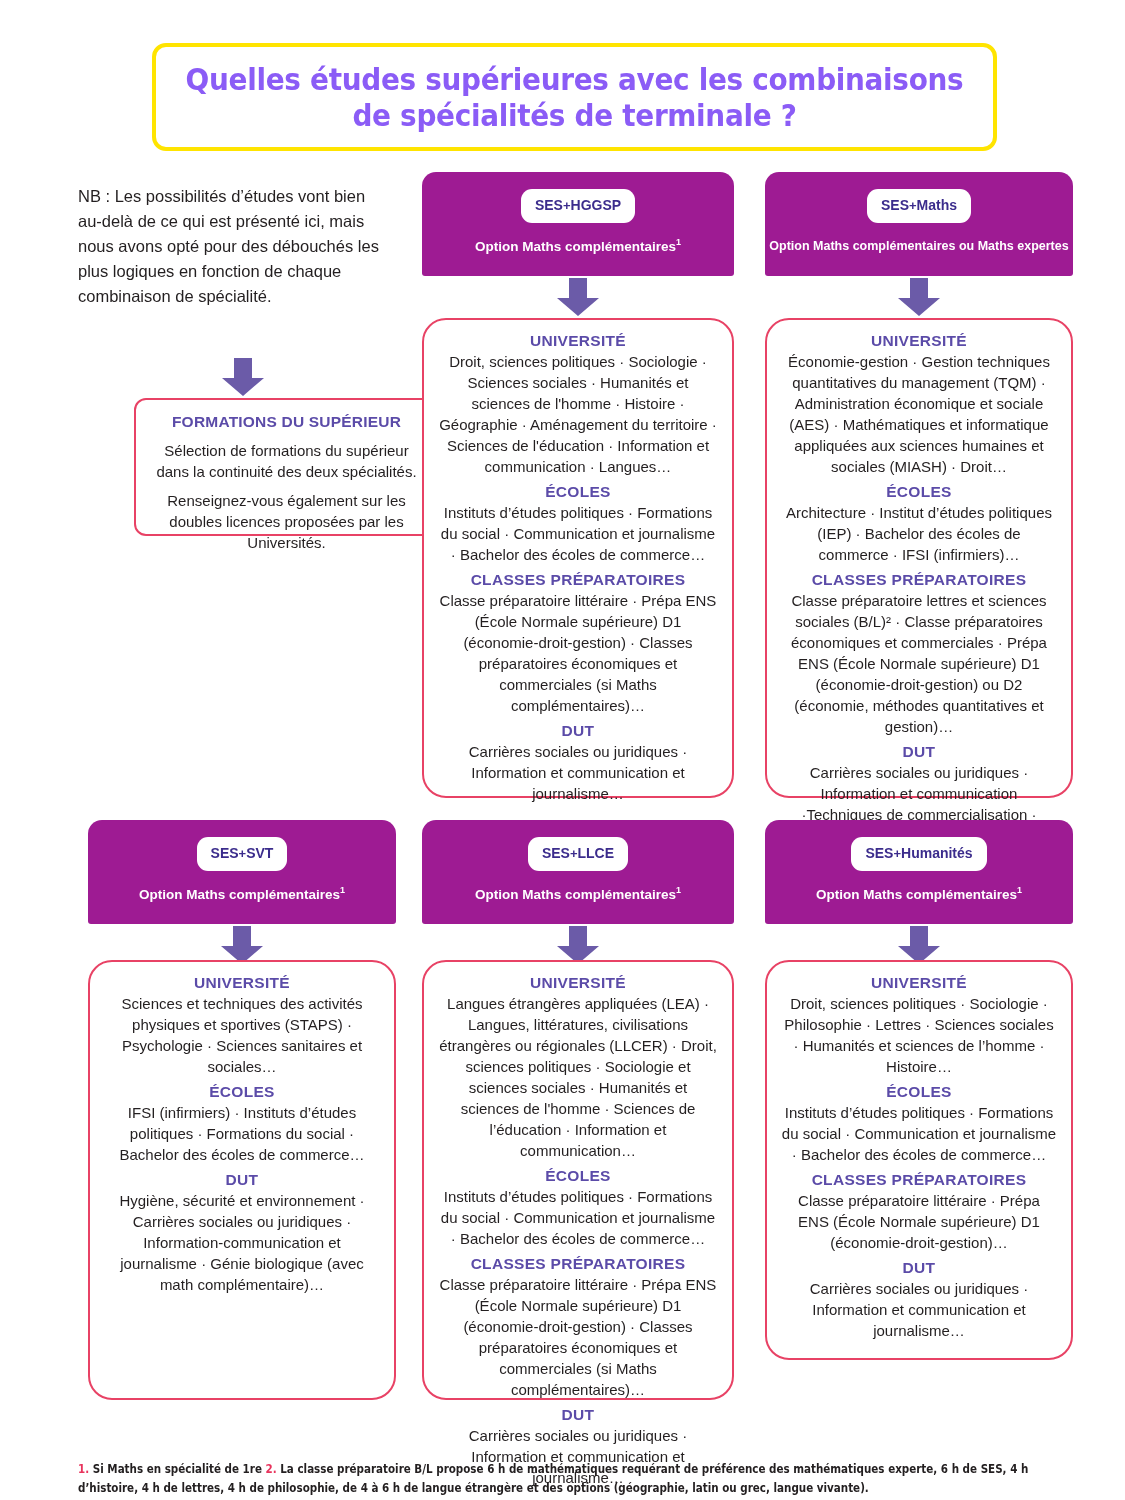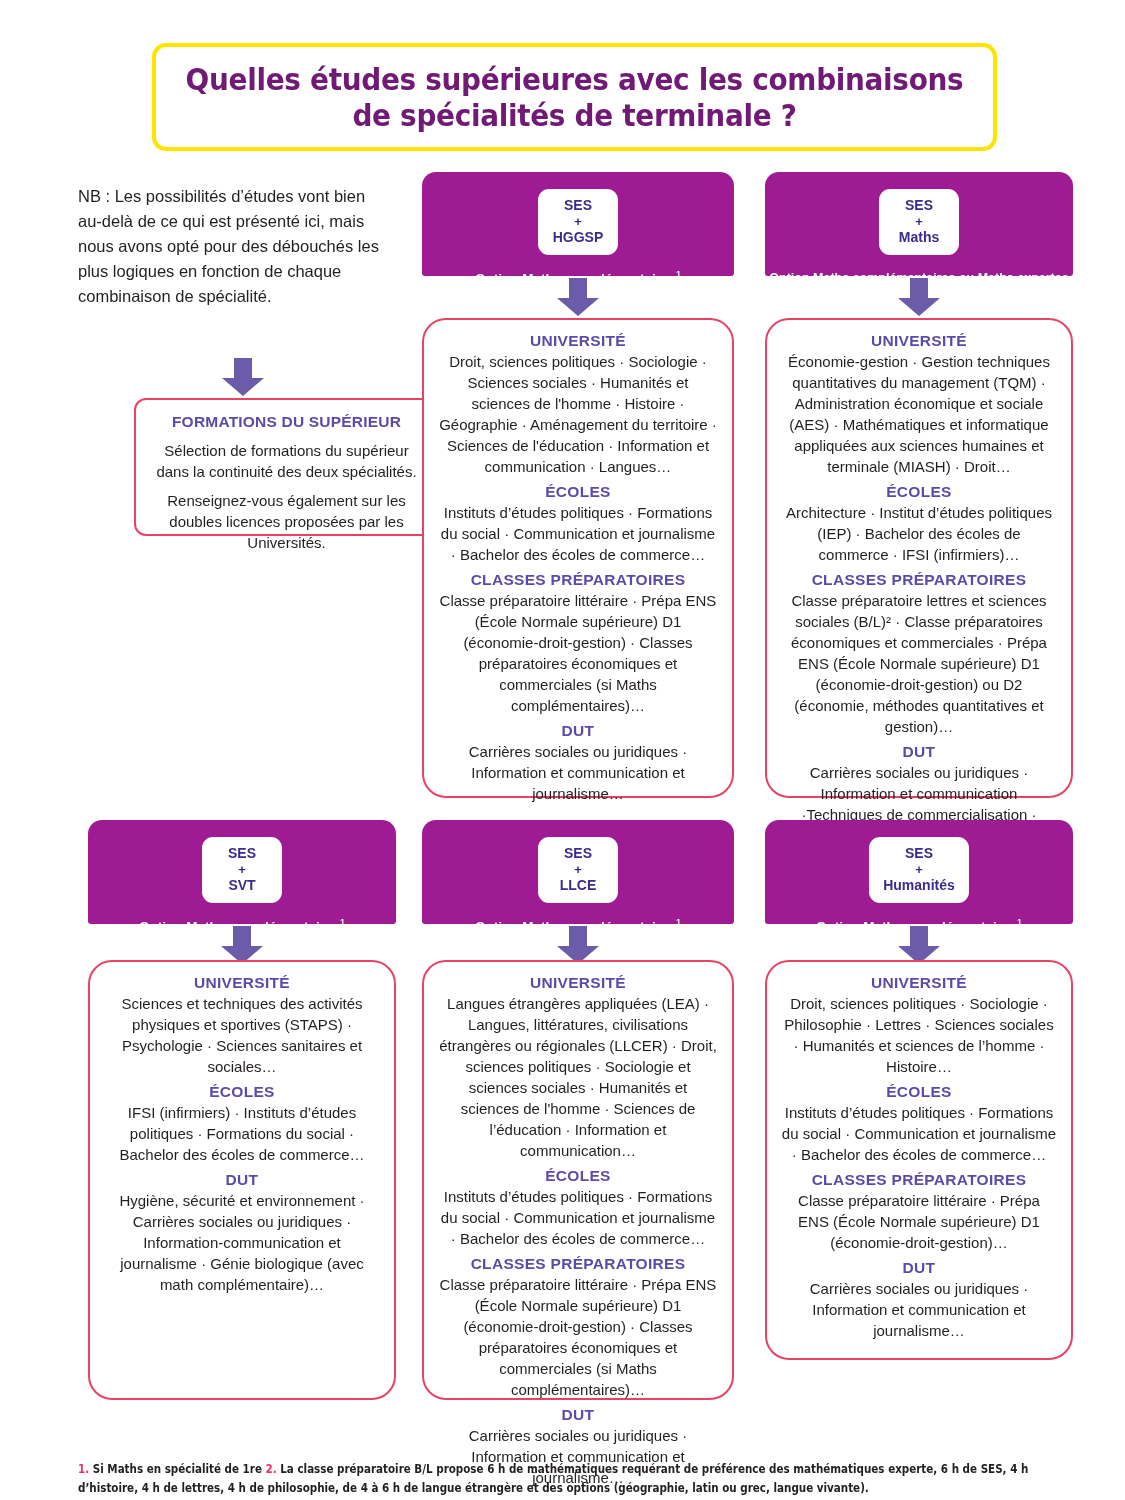--- a/index.html
+++ b/index.html
@@ -12,21 +12,21 @@
   }
   .page { position: relative; width: 1125px; height: 1500px; }
 
   
   .title-box{
     position:absolute; left:152px; top:43px; width:845px; height:108px;
     border:4px solid #FFE400; border-radius:14px; background:#fff;
     display:flex; align-items:center; justify-content:center;
   }
   .title-text{
-    color:#701a75; font-weight:bold; font-size:31px; line-height:36px;
+    color:#8b5cf6; font-weight:bold; font-size:31px; line-height:36px;
     text-align:center; letter-spacing:-0.3px; padding:0 18px;
     font-family:"DejaVu Sans Condensed","Liberation Sans", sans-serif;
   }
 
   
   .nb-note{
     position:absolute; left:78px; top:184px; width:312px;
     color:#231F20; font-size:16.5px; line-height:25px;
   }
 
@@ -60,21 +60,21 @@
 
   
   .combo-head{
     position:absolute; background:#9E1B93;
     border-radius:14px 14px 3px 3px;
     display:flex; flex-direction:column; align-items:center;
   }
   .combo-chip{
     margin-top:17px; background:#ffffff; border-radius:11px;
     min-width:80px; padding:8px 14px 9px;
-    display:flex; flex-direction:column; align-items:center; justify-content:center;text-align:right;
+    display:flex; flex-direction:row; align-items:center; justify-content:center;text-align:right;
   }
   .combo-chip .l1,.combo-chip .l3{
     color:#3B2C8C; font-weight:bold; font-size:14px; line-height:17px;
   }
   .combo-chip .l2{
     color:#3B2C8C; font-weight:bold; font-size:13px; line-height:15px;
   }
   .combo-option{
     margin-top:14px; color:#fff; font-weight:bold; font-size:13.5px;
     text-align:center; white-space:nowrap;
@@ -158,21 +158,21 @@
     </div>
     <div class="combo-option" style="font-size:12.5px;">
       <span>Option Maths complémentaires ou Maths expertes</span><sup></sup>
     </div>
   </div>
   <svg class="arrow" style="left:893px; top:278px;" viewBox="0 0 52 38">
     <polygon points="17,0 35,0 35,20 47,20 26,38 5,20 17,20" fill="#6B5BA8"></polygon>
   </svg>
   <div class="card" style="left:765px; top:318px; width:308px; height:480px;">
     <h4>UNIVERSITÉ</h4>
-    <p>Économie-gestion · Gestion techniques quantitatives du management (TQM) · Administration économique et sociale (AES) · Mathématiques et informatique appliquées aux sciences humaines et terminale (MIASH) · Droit…</p>
+    <p>Économie-gestion · Gestion techniques quantitatives du management (TQM) · Administration économique et sociale (AES) · Mathématiques et informatique appliquées aux sciences humaines et sociales (MIASH) · Droit…</p>
     <h4>ÉCOLES</h4>
     <p>Architecture · Institut d’études politiques (IEP) · Bachelor des écoles de commerce · IFSI (infirmiers)…</p>
     <h4>CLASSES PRÉPARATOIRES</h4>
     <p>Classe préparatoire lettres et sciences sociales (B/L)² · Classe préparatoires économiques et commerciales · Prépa ENS (École Normale supérieure) D1 (économie-droit-gestion) ou D2 (économie, méthodes quantitatives et gestion)…</p>
     <h4>DUT</h4>
     <p>Carrières sociales ou juridiques · Information et communication ·Techniques de commercialisation · Métiers du multimédia et d’Internet…</p>
   </div>
 
   <div class="combo-head" style="left:88px; top:820px; width:308px; height:104px;">
     <div class="combo-chip">

